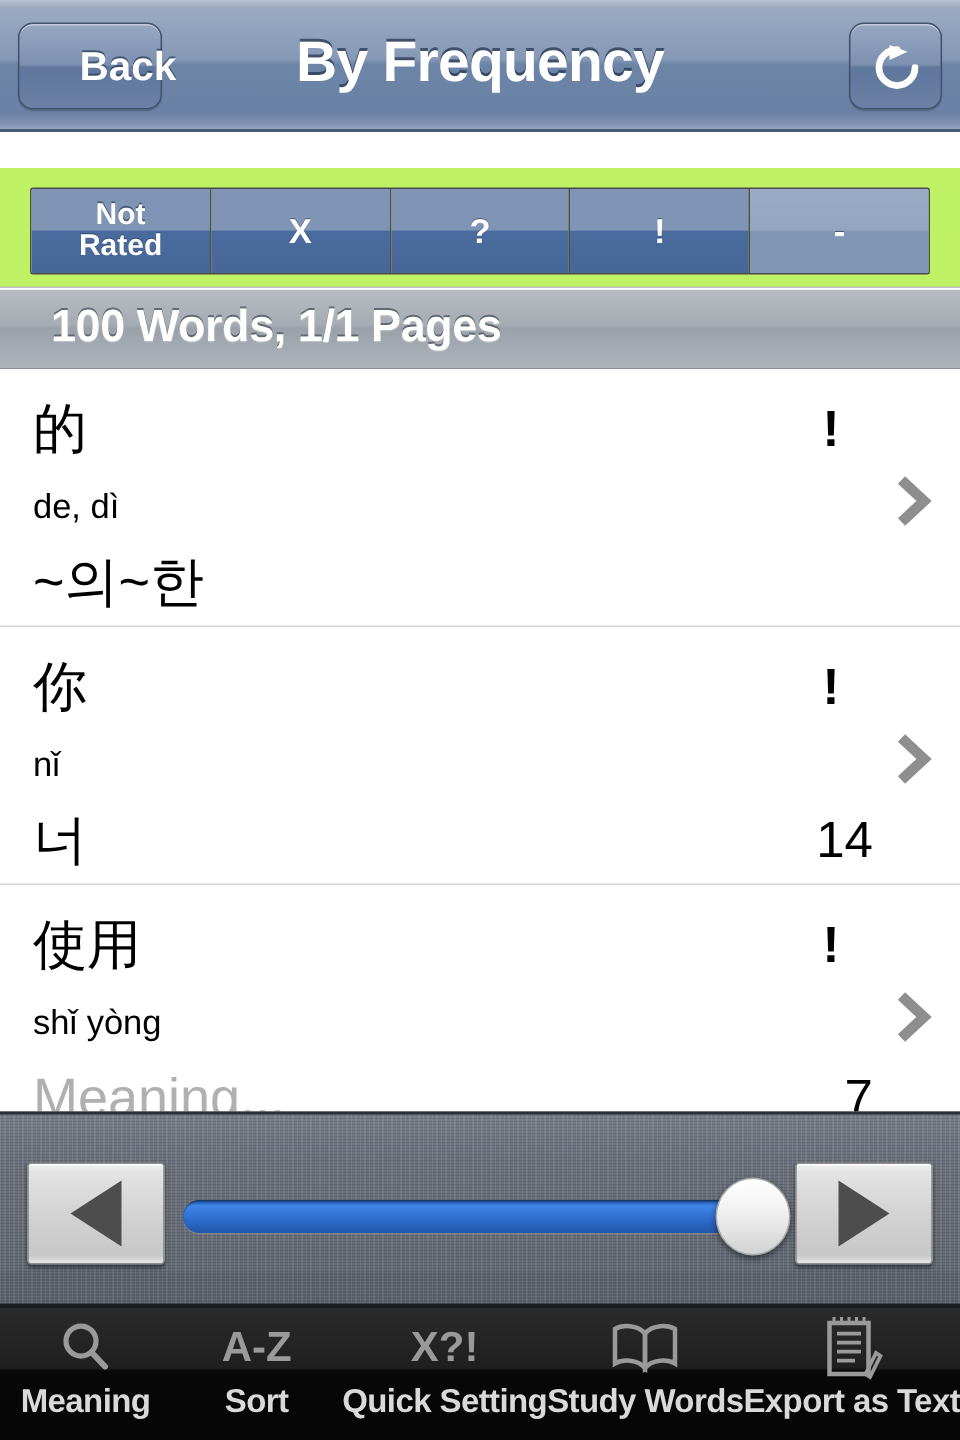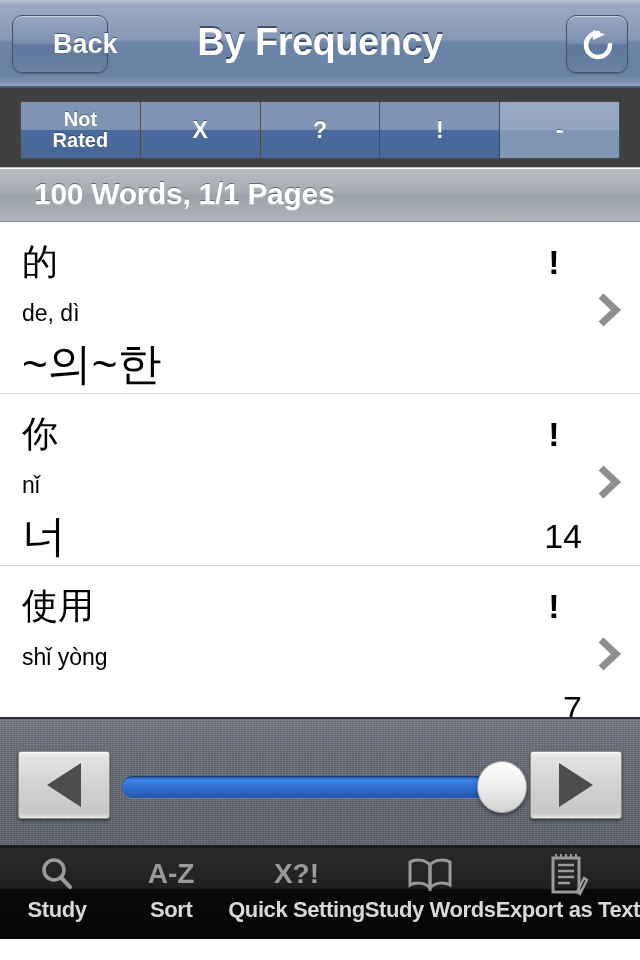--- a/index.html
+++ b/index.html
@@ -73,24 +73,25 @@
     display: block;
     width: 100%;
     height: 100%;
     position: relative;
   }
   .refresh-glyph svg { position: absolute; left: 13px; top: 11px; }
 
   
   .seg-wrap {
     height: 80px;
-    background: #404040;
+    background: #bef264;
     padding: 13px 20px 0 20px;
     box-sizing: border-box;
     border-bottom: 1px solid #c0c0c0;
+    margin-top: 24px;
   }
   .segmented {
     display: flex;
     height: 56px;
     border: 1px solid #4b4b4b;
     border-radius: 2px;
     overflow: hidden;
   }
   .seg {
     flex: 1 1 0;
@@ -153,21 +154,21 @@
     line-height: 52px;
     height: 52px;
   }
   .row-pinyin {
     font-size: 23px;
     color: #000000;
     line-height: 50px;
     height: 50px;
   }
   .row-meaning {
-    font-size: 44px;
+    font-size: 36px;
     color: #000000;
     line-height: 52px;
     height: 52px;
   }
   .row-meaning.placeholder { color: #b0b0b0; }
   .row-rating {
     position: absolute;
     right: 56px;
     top: 14px;
     width: 60px;
@@ -348,20 +349,21 @@
       <span class="row-chevron">
         <svg width="26" height="40" viewBox="0 0 26 40">
           <polyline points="5,6 20,20 5,34" fill="none" stroke="#8e8e8e" stroke-width="7" stroke-linecap="butt" stroke-linejoin="miter"></polyline>
         </svg>
       </span>
     </div>
 
     <div class="row">
       <div class="row-hanzi">使用</div>
       <div class="row-pinyin">shǐ yòng</div>
+      <div class="row-meaning placeholder">Meaning...</div>
       <div class="row-rating">!</div>
       <div class="row-count">7</div>
       <span class="row-chevron">
         <svg width="26" height="40" viewBox="0 0 26 40">
           <polyline points="5,6 20,20 5,34" fill="none" stroke="#8e8e8e" stroke-width="7" stroke-linecap="butt" stroke-linejoin="miter"></polyline>
         </svg>
       </span>
     </div>
 
   </div>
@@ -379,21 +381,21 @@
 
   <div class="toolbar">
 
     <div class="tb-item">
       <span class="tb-icon">
         <svg width="40" height="40" viewBox="0 0 40 40">
           <circle cx="17" cy="16" r="10" fill="none" stroke="#9a9a9a" stroke-width="3.5"></circle>
           <line x1="24" y1="23.5" x2="33" y2="33" stroke="#9a9a9a" stroke-width="4" stroke-linecap="round"></line>
         </svg>
       </span>
-      <span class="tb-label">Study</span>
+      <span class="tb-label">Meaning</span>
     </div>
 
     <div class="tb-item">
       <span class="tb-icon">A-Z</span>
       <span class="tb-label">Sort</span>
     </div>
 
     <div class="tb-item">
       <span class="tb-icon">X?!</span>
       <span class="tb-label">Quick Setting</span>

